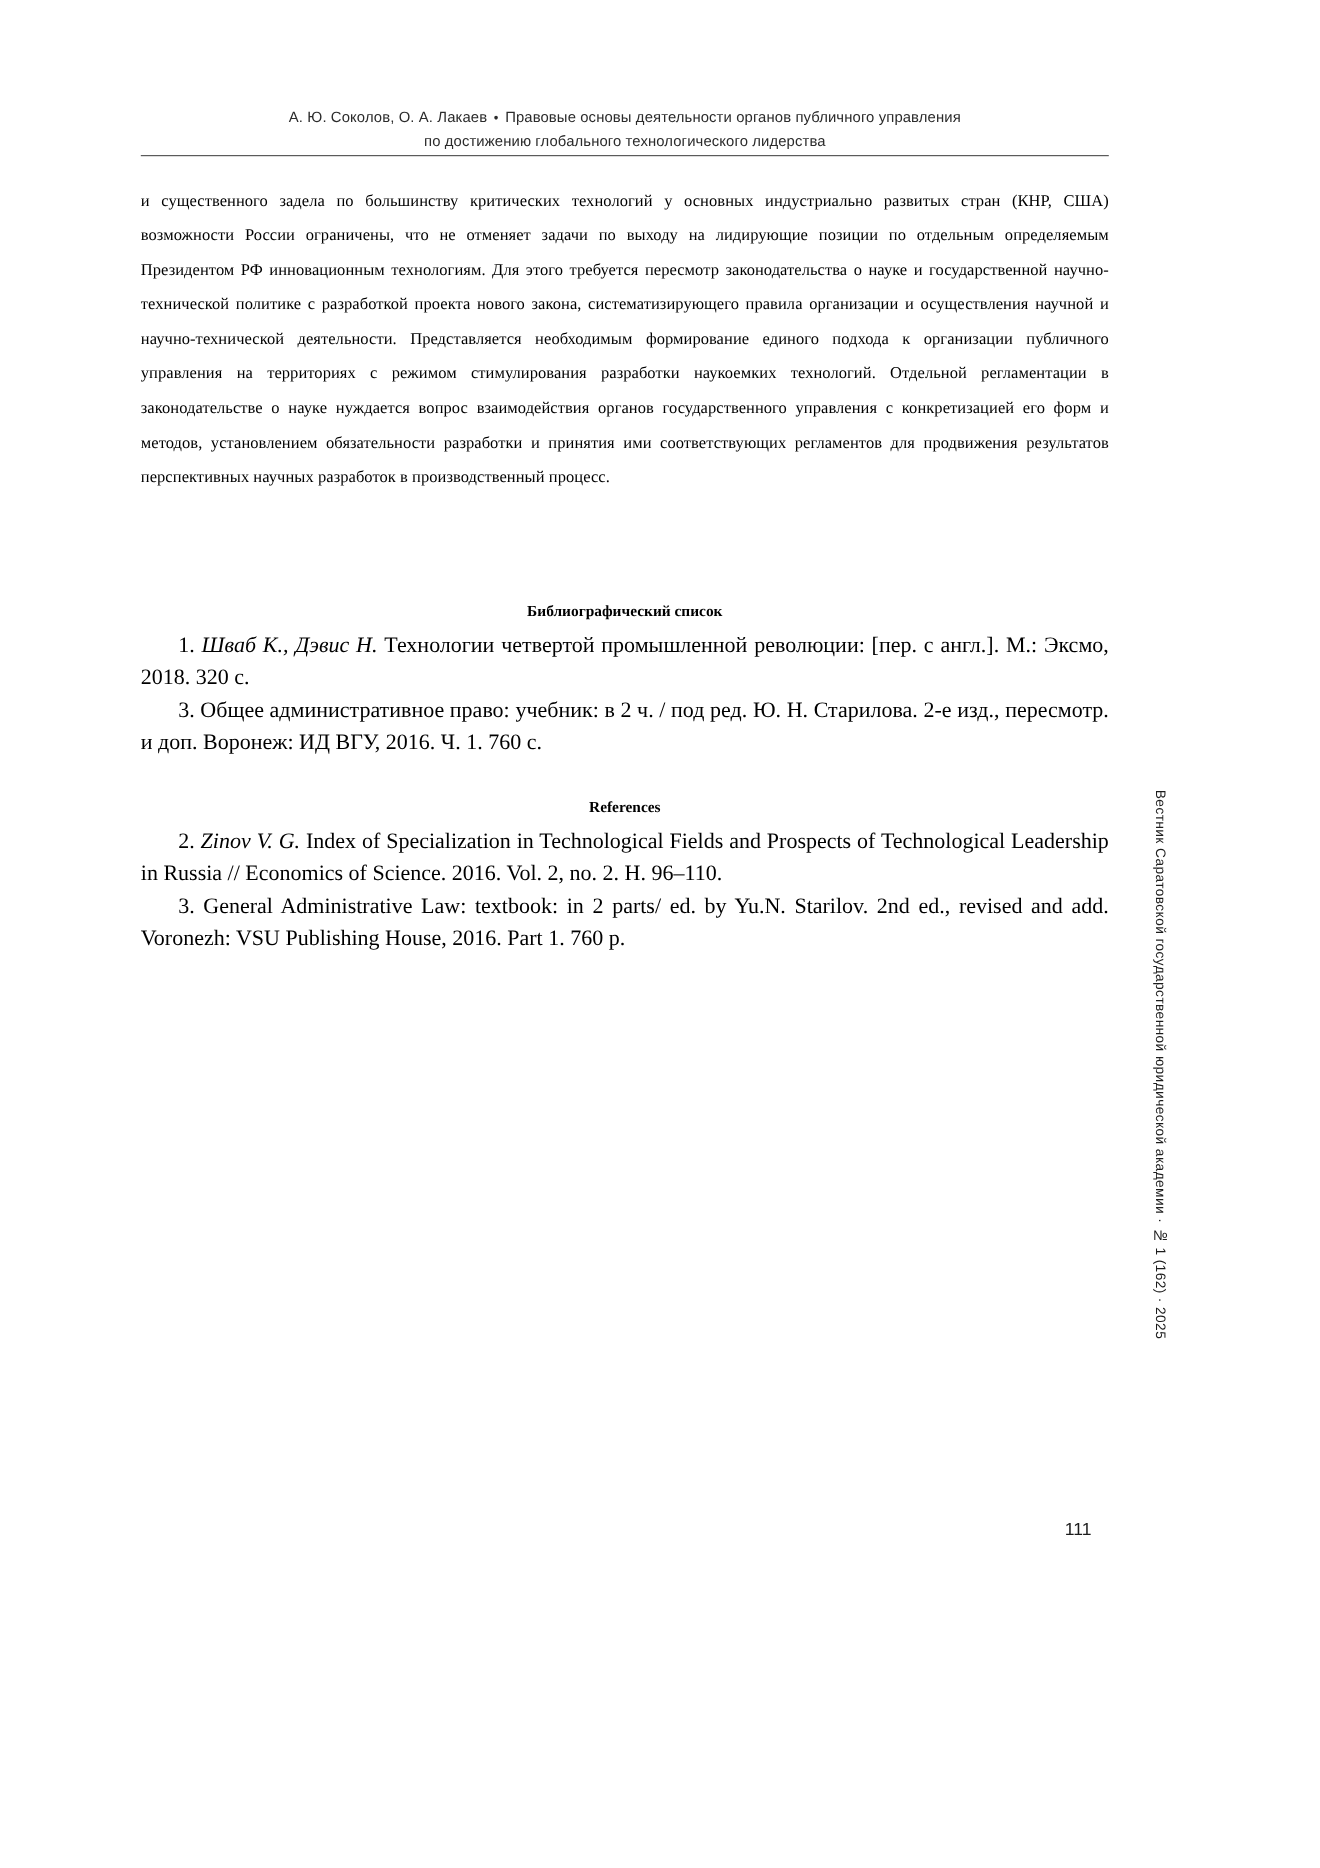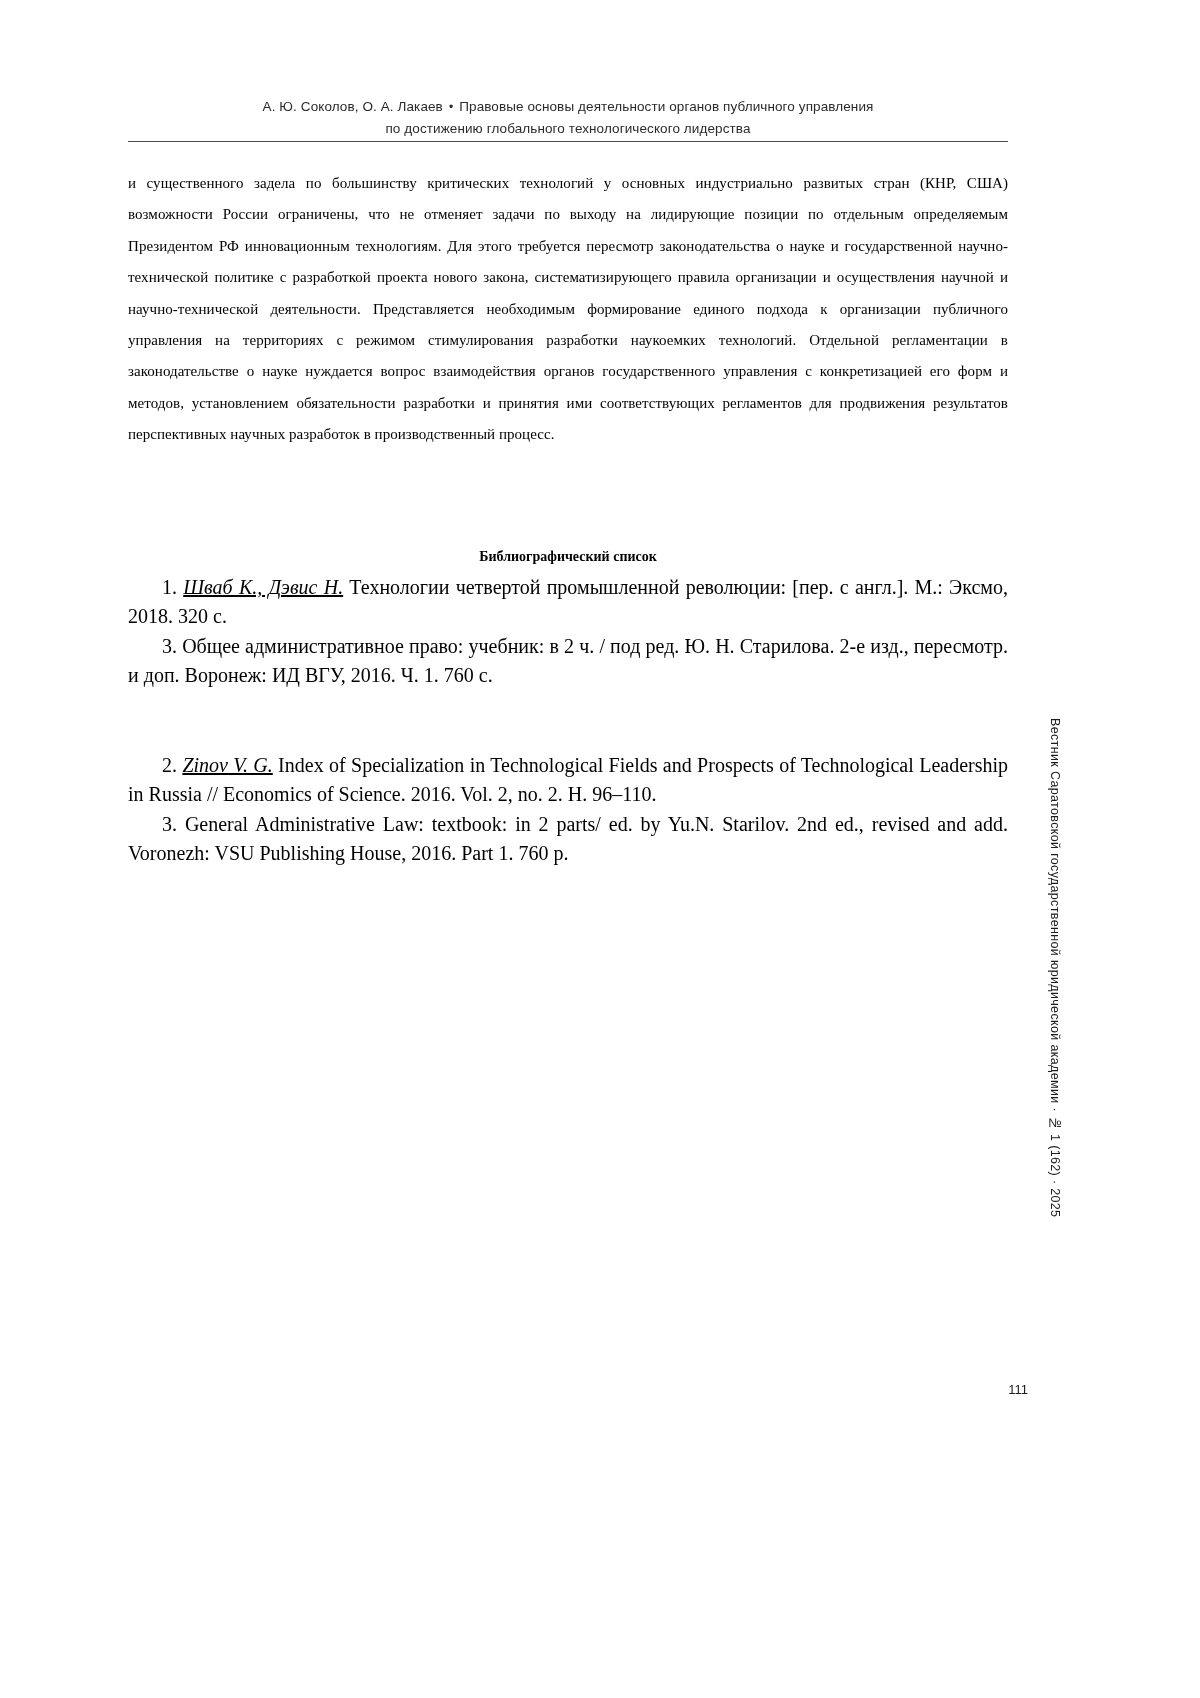--- a/index.html
+++ b/index.html
@@ -87,21 +87,21 @@
     line-height: 29.4px;
     text-align: justify;
   }
   #biblio-list { top: 573px; }
   #refs-list   { top: 751px; }
 
   .ref-item {
     margin: 0 0 0 0;
     text-indent: 34px;
   }
-  .ref-item .it { font-style: italic; text-decoration: underline; }
+  .ref-item .it { font-style: italic; }
 
   
   .side-vertical {
     position: absolute;
     right: 38px;
     top: 718px;
     height: 520px;
     font-family: "Liberation Sans", sans-serif;
     font-size: 12.5px;
     letter-spacing: 0.35px;
@@ -110,23 +110,23 @@
     text-orientation: mixed;
     white-space: nowrap;
   }
 
   
   .page-number {
     position: absolute;
     left: 968px;
     top: 1382px;
     width: 60px;
-    text-align: right;
+    text-align: left;
     font-family: "Liberation Sans", sans-serif;
-    font-size: 13px;
+    font-size: 16px;
     color: #1c1c1c;
   }
 </style>
 </head>
 <body>
 
 <div class="page">
 
   <div class="running-head">
     <span>А. Ю. Соколов, О. А. Лакаев</span><span class="bullet">•</span><span>Правовые основы деятельности органов публичного управления</span><br>
@@ -145,20 +145,21 @@
     <p class="ref-item">
       <span>1.</span>
       <span class="it">Шваб К., Дэвис Н.</span><span> Технологии четвертой промышленной революции: [пер. с англ.]. М.: Эксмо, 2018. 320 с.</span>
     </p>
     <p class="ref-item">
       <span>3.</span>
       <span class="it"></span><span>Общее административное право: учебник: в 2 ч. / под ред. Ю. Н. Старилова. 2-е изд., пересмотр. и доп. Воронеж: ИД ВГУ, 2016. Ч. 1. 760 с.</span>
     </p>
   </div>
 
+  <div class="section-heading" id="refs-heading">References</div>
 
   <div class="ref-list" id="refs-list">
     <p class="ref-item">
       <span>2.</span>
       <span class="it">Zinov V. G.</span><span> Index of Specialization in Technological Fields and Prospects of Technological Leadership in Russia // Economics of Science. 2016. Vol. 2, no. 2. Н. 96–110.</span>
     </p>
     <p class="ref-item">
       <span>3.</span>
       <span class="it"></span><span>General Administrative Law: textbook: in 2 parts/ ed. by Yu.N. Starilov. 2nd ed., revised and add. Voronezh: VSU Publishing House, 2016. Part 1. 760 p.</span>
     </p>

